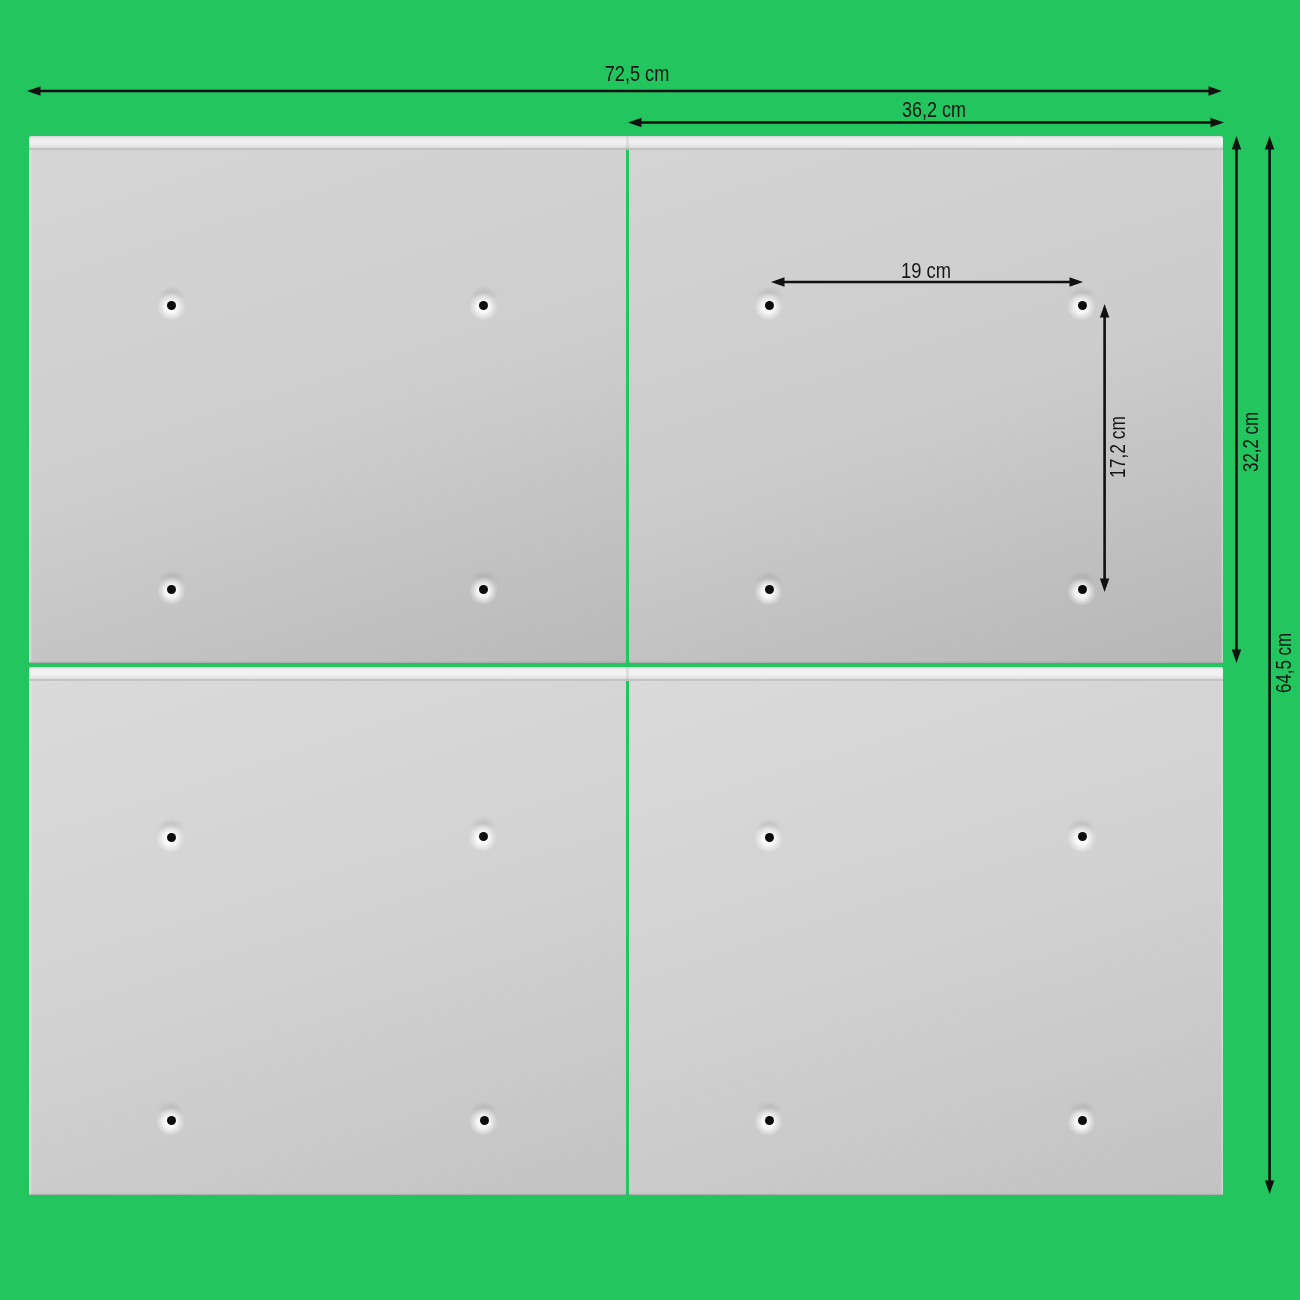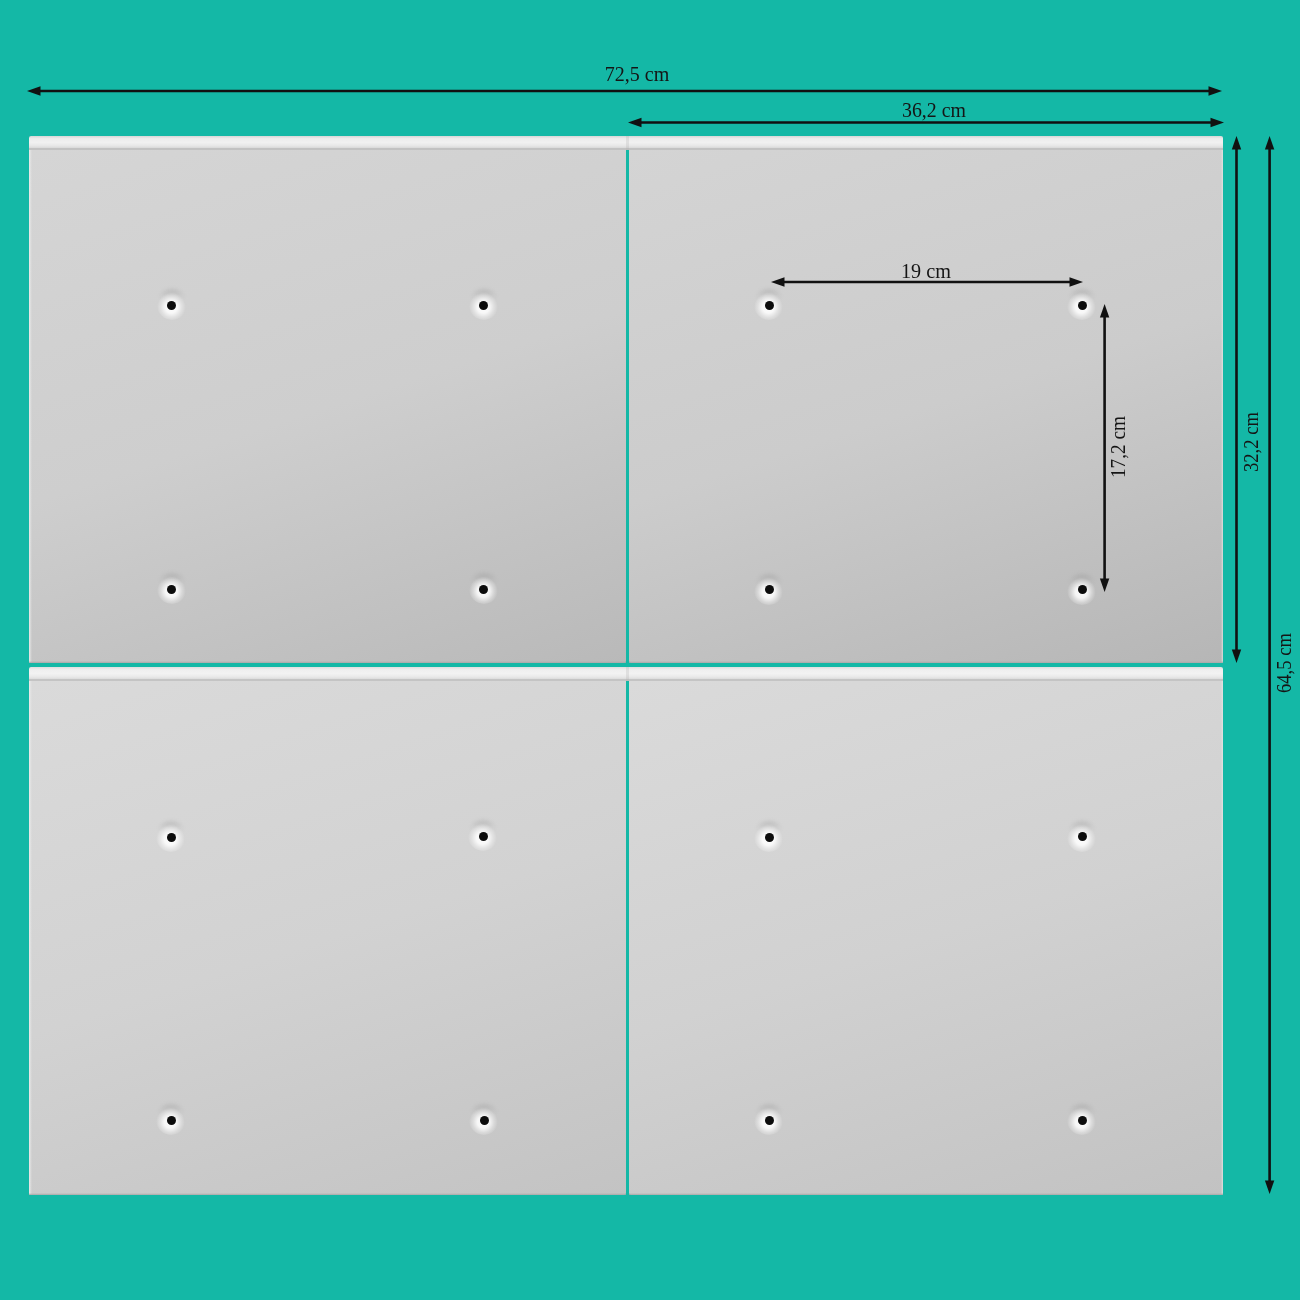--- a/index.html
+++ b/index.html
@@ -1,16 +1,16 @@
 <!DOCTYPE html>
 <html><head>
 <meta charset="utf-8">
 <style>
 html,body{margin:0;padding:0;background:#ffffff;}
-#c{position:relative;width:1300px;height:1300px;background:#14b8a6;overflow:hidden;font-family:Liberation Serif, serif;}
+#c{position:relative;width:1300px;height:1300px;background:#22c55e;overflow:hidden;font-family:Liberation Sans, sans-serif;}
 .panel{position:absolute;border-radius:2px;}
 .lef{position:absolute;left:0;top:0;bottom:0;width:3px;background:linear-gradient(to right,rgba(236,236,236,.9),rgba(236,236,236,0));}
 .rig{position:absolute;right:0;top:0;bottom:0;width:2px;background:linear-gradient(to left,rgba(230,230,230,.8),rgba(230,230,230,0));}
 .bot{position:absolute;left:0;right:0;bottom:0;height:2px;background:linear-gradient(to bottom,rgba(168,168,168,0),#a9a9a9);}
 .hole{position:absolute;width:30px;height:30px;margin:-15px 0 0 -15px;border-radius:50%;
   background:radial-gradient(circle at 48% 57%, rgba(255,255,255,0.93) 0%, rgba(255,255,255,0.85) 26%, rgba(255,255,255,0.35) 45%, rgba(255,255,255,0) 62%);}
 .hole b{position:absolute;left:4px;top:0px;width:22px;height:15px;border-radius:50%;border-top:3px solid rgba(130,130,130,0.38);box-sizing:border-box;filter:blur(2px);}
 .hole i{position:absolute;left:50%;top:50%;width:9px;height:9px;margin:-4.5px 0 0 -4.5px;border-radius:50%;background:#0c0c0c;}
 svg text{fill:#151515;}
 </style>

